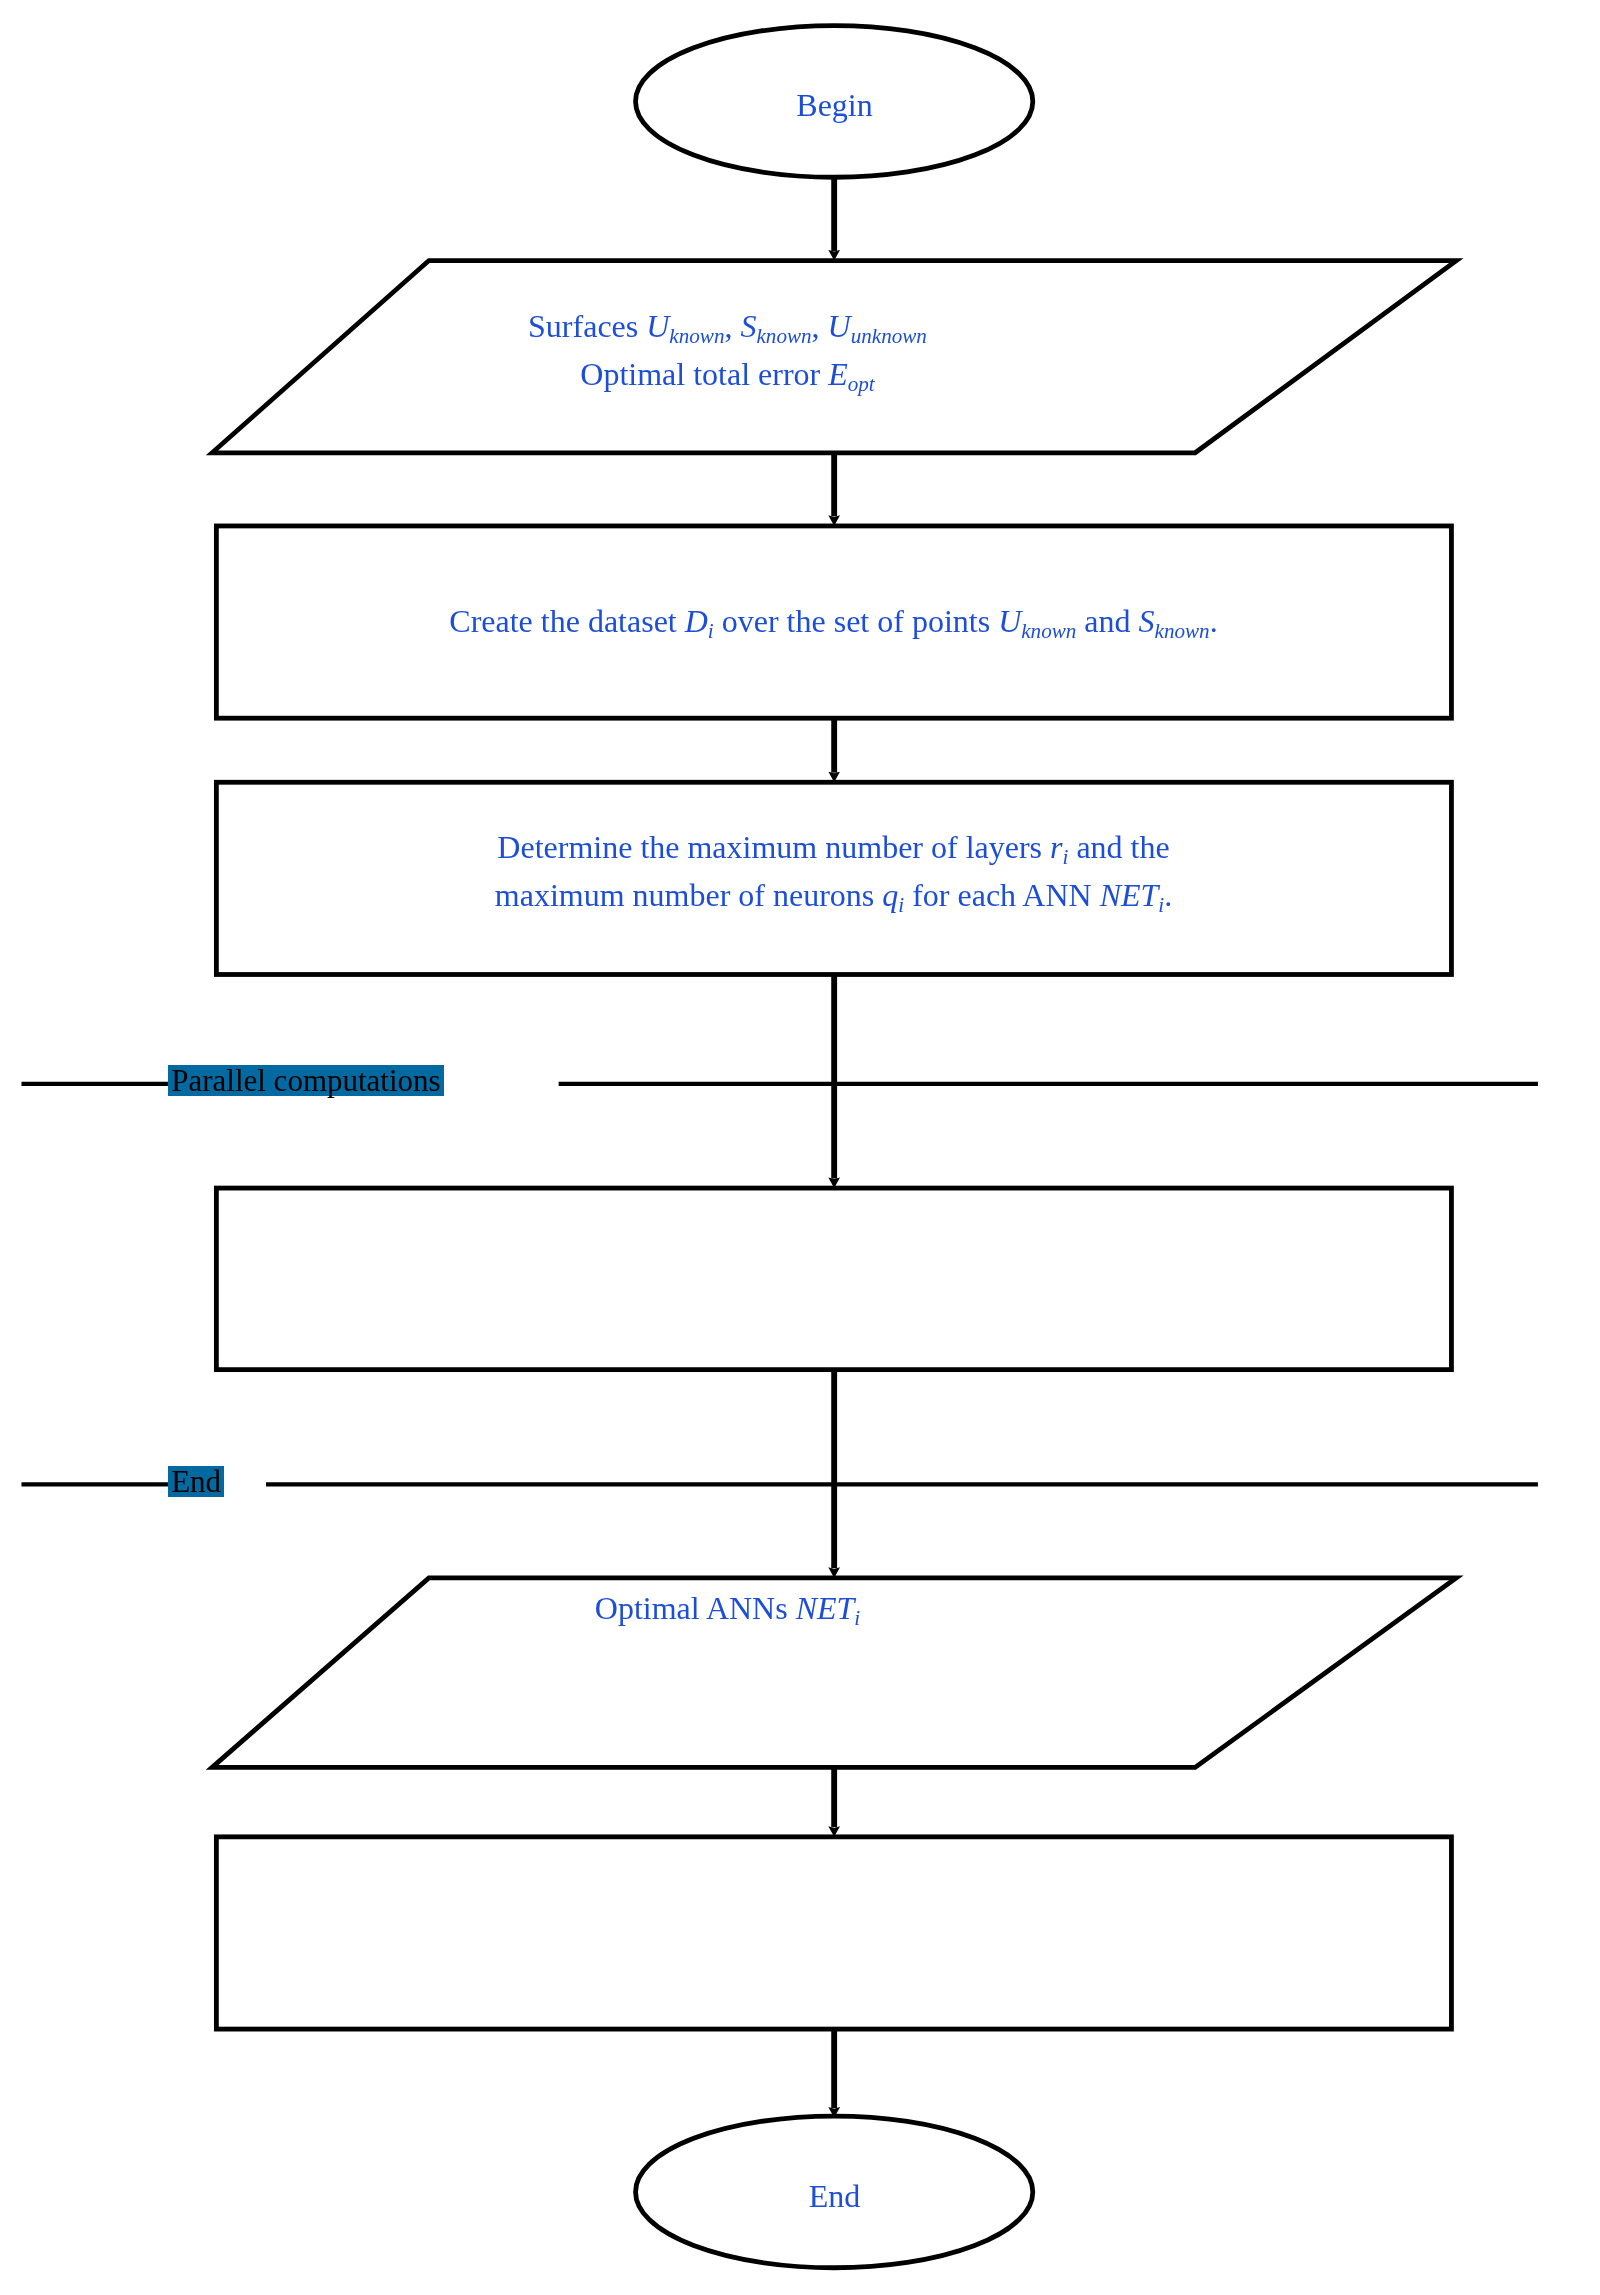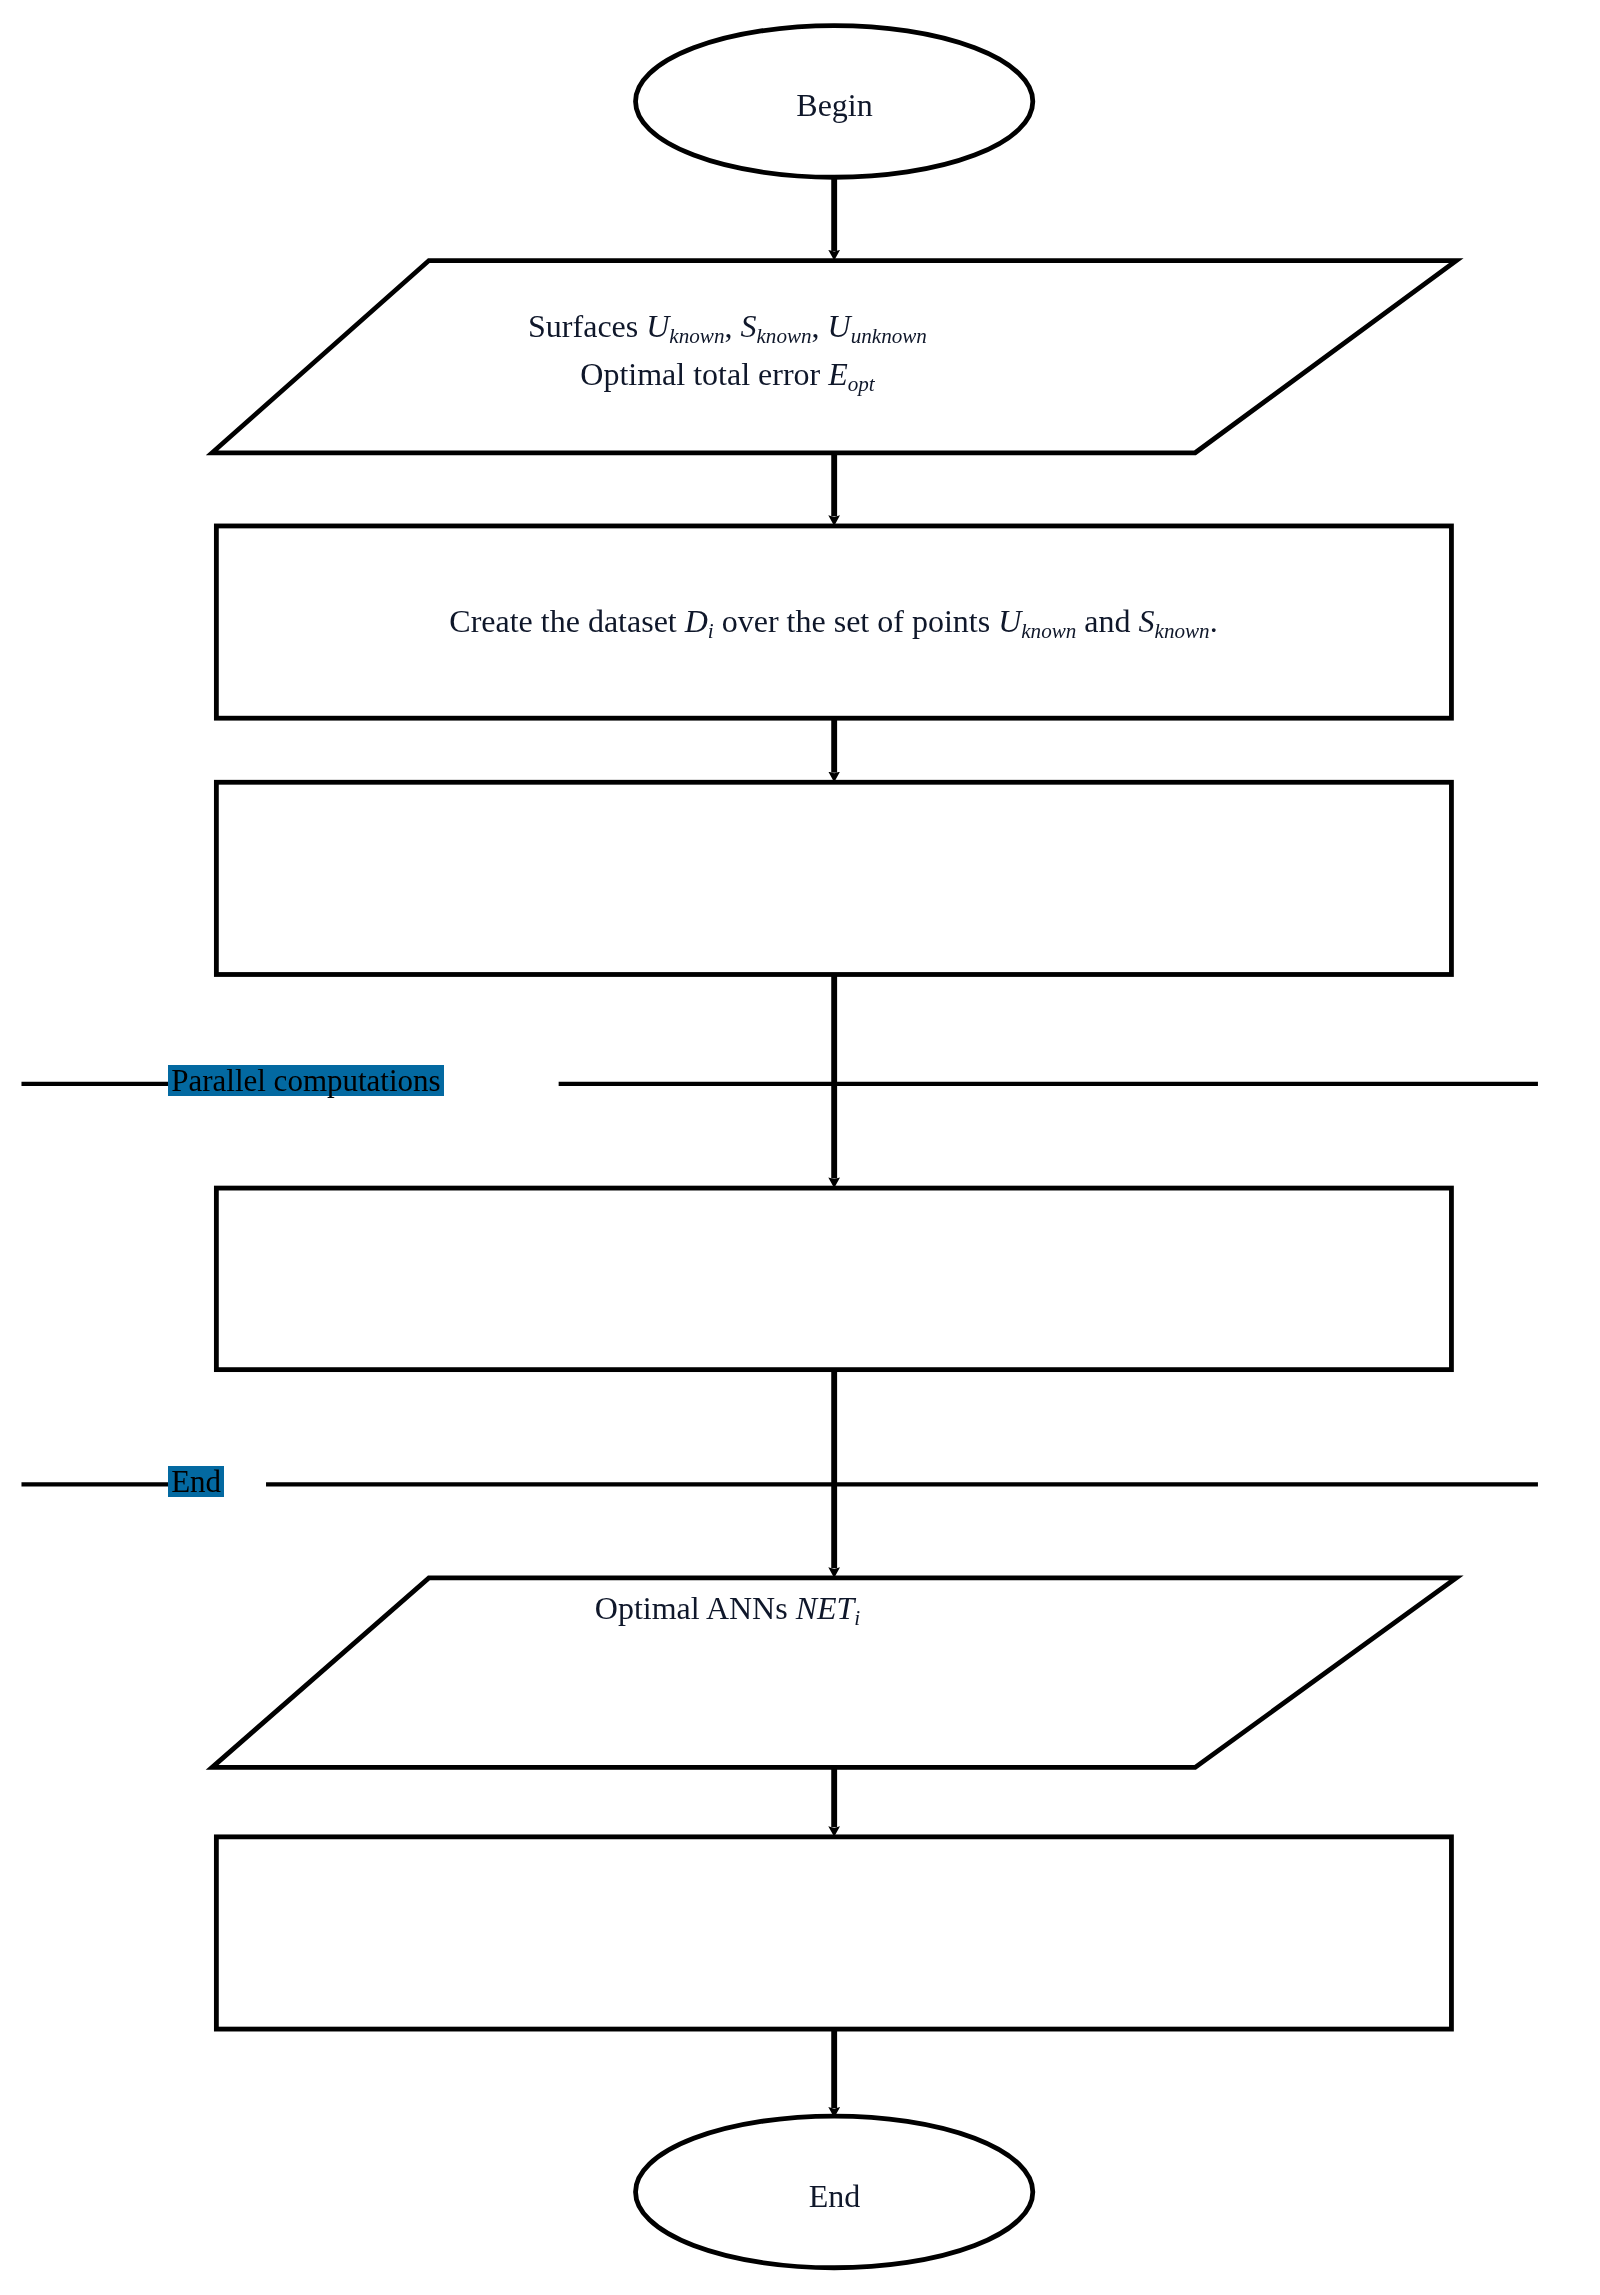--- a/index.html
+++ b/index.html
@@ -25,21 +25,21 @@
     left: 0;
     width: 1600px;
     height: 2295px;
   }
   .node-text {
     position: absolute;
     text-align: center;
     font-family: "Liberation Serif", "DejaVu Serif", serif;
     font-size: 32px;
     line-height: 1.42;
-    color: #0f172a;
+    color: #1d4ed8;
     white-space: nowrap;
     pointer-events: none;
   }
   .node-text.term {
     font-size: 32px;
   }
   .lane-label {
     position: absolute;
     font-family: "Liberation Serif", "DejaVu Serif", serif;
     font-size: 31px;
@@ -124,20 +124,28 @@
       <span>Optimal total error </span><i class="v">E</i><sub>opt</sub>
     </div>
   </div>
 
   <div class="node-text" style="left:216px; top:599px; width:1235px;">
     <div>
       <span>Create the dataset </span><i class="v">D</i><sub>i</sub><span> over the set of points </span><i class="v">U</i><sub>known</sub><span> and </span><i class="v">S</i><sub>known</sub><span>.</span>
     </div>
   </div>
 
+  <div class="node-text" style="left:216px; top:825px; width:1235px;">
+    <div>
+      <span>Determine the maximum number of layers </span><i class="v">r</i><sub>i</sub><span> and the</span>
+    </div>
+    <div>
+      <span>maximum number of neurons </span><i class="v">q</i><sub>i</sub><span> for each ANN </span><i class="v">NET</i><sub>i</sub><span>.</span>
+    </div>
+  </div>
 
   <div class="lane-label" style="left:168px; top:1065px;">
     <span>Parallel computations</span>
   </div>
 
   <div class="node-text" style="left:216px; top:1229px; width:1235px;">
   </div>
 
   <div class="lane-label" style="left:168px; top:1466px;">
     <span>End</span>

